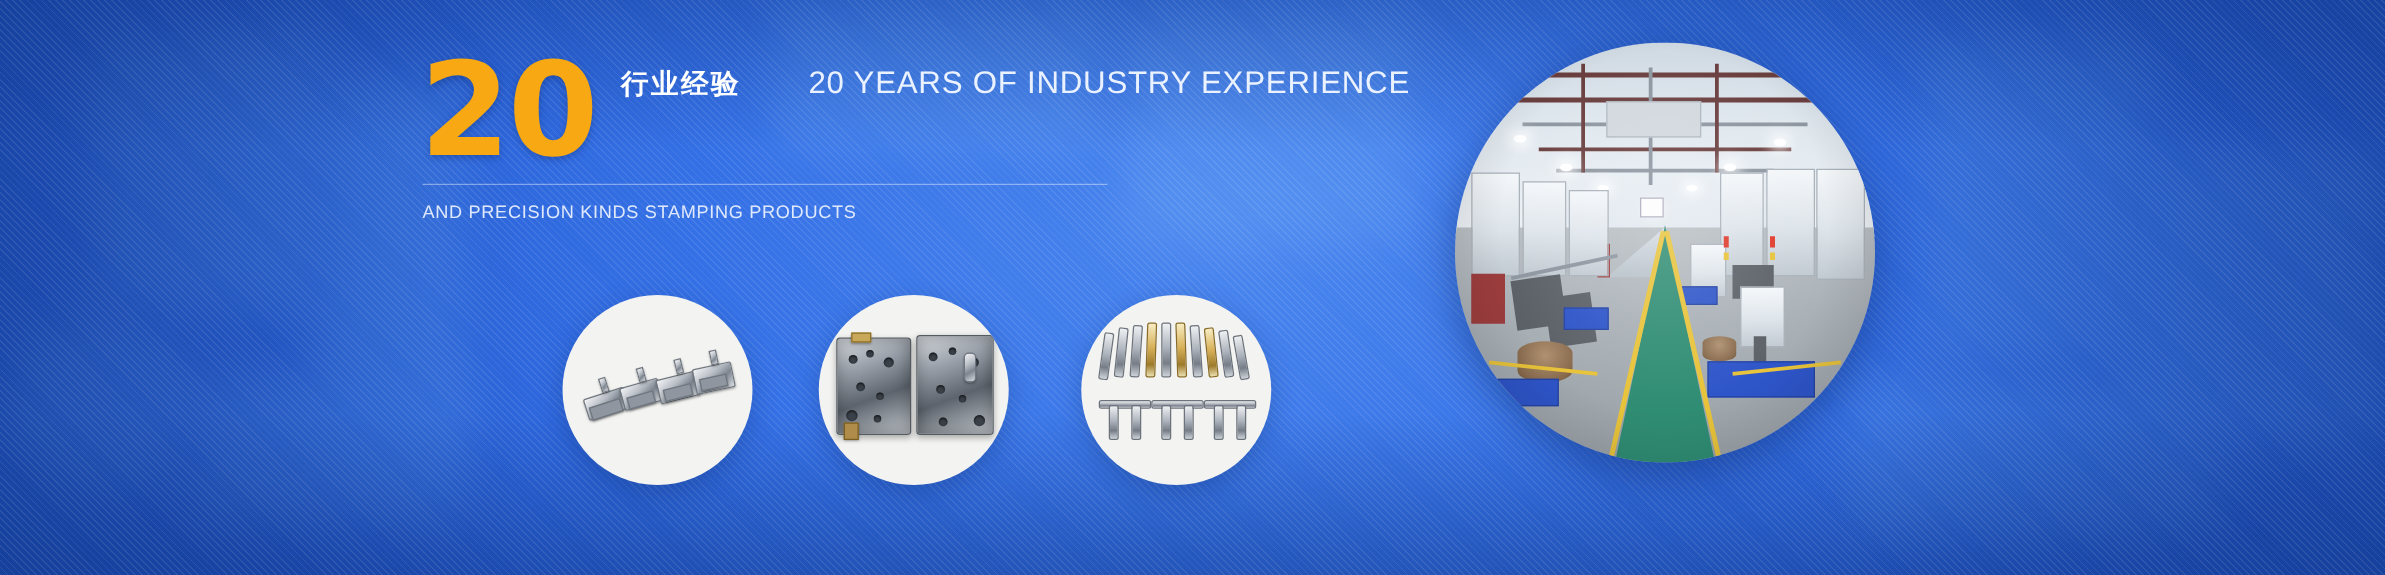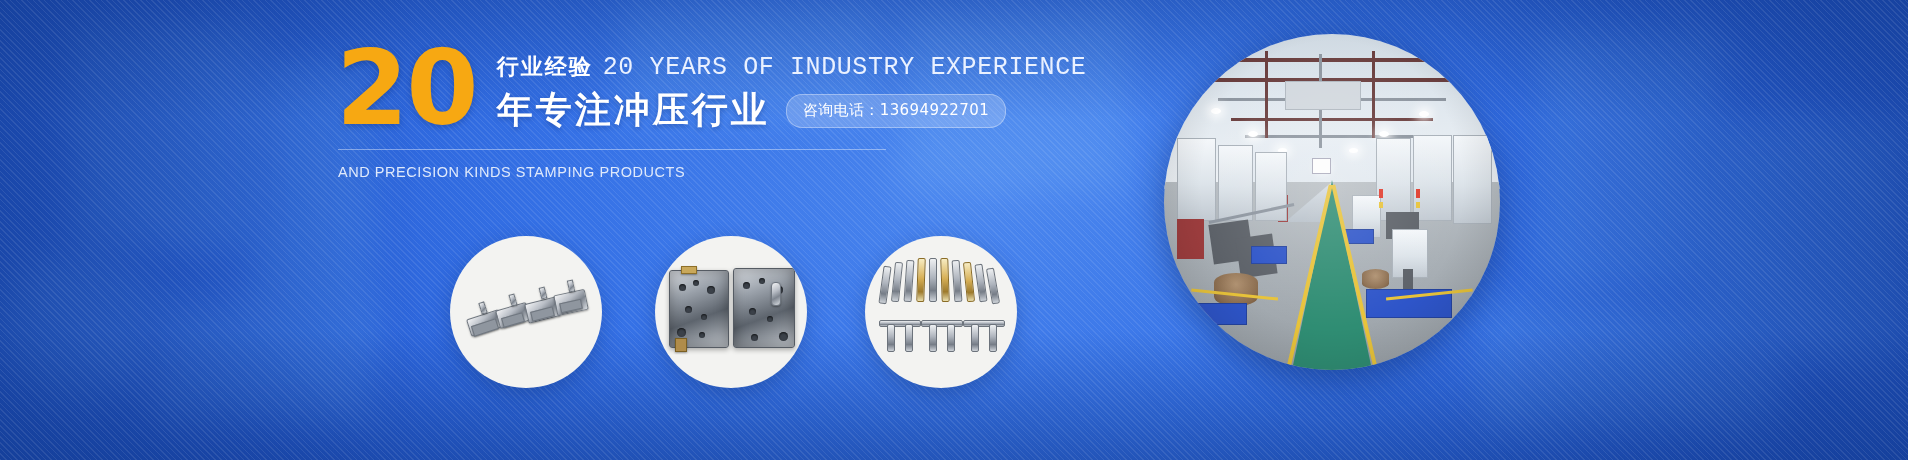--- a/index.html
+++ b/index.html
@@ -79,35 +79,36 @@
     text-shadow: 0 2px 6px rgba(10,40,110,.35);
   }
   .headline-text {
     margin-left: 20px;
     padding-top: 12px;
   }
   .line-a {
     display: flex;
     align-items: baseline;
     white-space: nowrap;
+    gap: 44px;
   }
   .cn-small {
     font-size: 22px;
     font-weight: 700;
     color: #ffffff;
     letter-spacing: 2px;
     font-family: "DejaVu Sans", sans-serif;
   }
   .en-head {
     font-size: 25px;
     color: #eaf1ff;
     letter-spacing: .6px;
     margin-left: 10px;
     font-weight: 400;
-    font-family: Liberation Mono, monospace;
+    font-family: Liberation Sans, sans-serif;
   }
   .line-b {
     display: flex;
     align-items: center;
     margin-top: 4px;
     white-space: nowrap;
   }
   .cn-big {
     font-size: 36px;
     font-weight: 700;
@@ -268,24 +269,20 @@
 
     <div class="headline-row">
       <div class="num20">20</div>
 
       <div class="headline-text">
         <div class="line-a">
           <span class="cn-small">行业经验</span>
           <span class="en-head">20 YEARS OF INDUSTRY EXPERIENCE</span>
         </div>
 
-        <div class="line-b">
-          <span class="cn-big">年专注冲压行业</span>
-          <span class="phone-pill">咨询电话：13694922701</span>
-        </div>
       </div>
     </div>
 
     <div class="rule"></div>
 
     <div class="subcopy">
       <div>AND PRECISION KINDS STAMPING PRODUCTS</div>
     </div>
   </div>
 

